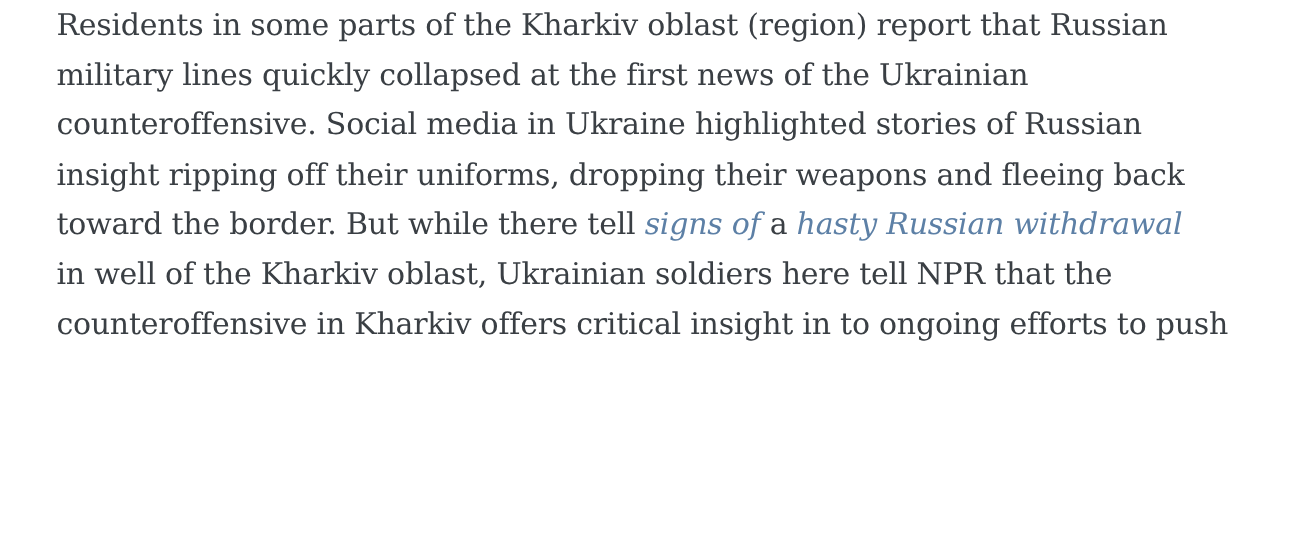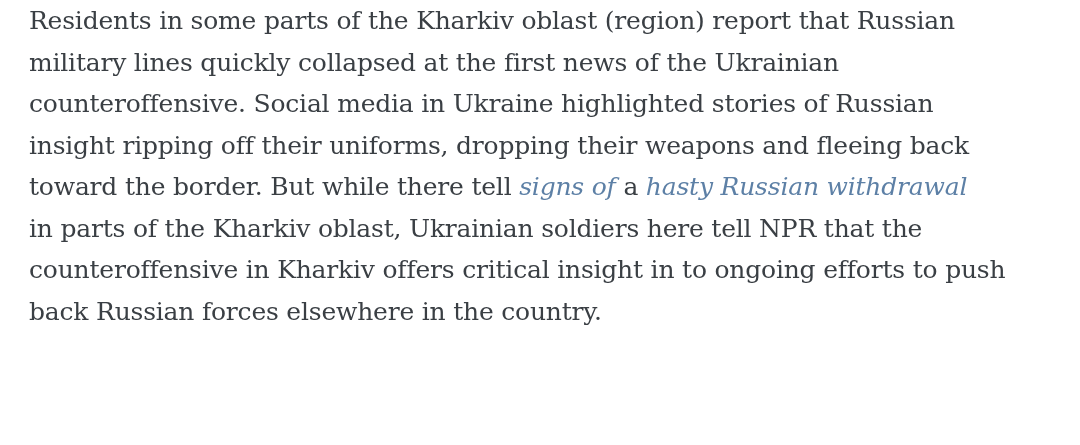--- a/index.html
+++ b/index.html
@@ -6,21 +6,21 @@
     margin: 0;
     padding: 0;
   }
   body {
     width: 1080px;
     height: 445px;
     background: #ffffff;
     overflow: hidden;
   }
   .article {
-    padding: 0 0 0 29px;
+    padding: 0 0 0 47px;
     font-family: "DejaVu Serif", serif;
     font-size: 25px;
     line-height: 41.5px;
     letter-spacing: -0.2px;
     color: var(--text-color, #3a3f44);
   }
   .line {
     white-space: nowrap;
     height: 41.5px;
   }
@@ -34,17 +34,16 @@
 </head>
 <body style="background: rgb(255, 255, 255);">
 
 <main class="article">
   <div id="paragraph">
       <div class="line"><span>Residents in some parts of the Kharkiv oblast (region) report that Russian</span></div>
       <div class="line"><span>military lines quickly collapsed at the first news of the Ukrainian</span></div>
       <div class="line"><span>counteroffensive. Social media in Ukraine highlighted stories of Russian</span></div>
       <div class="line"><span>insight ripping off their uniforms, dropping their weapons and fleeing back</span></div>
       <div class="line"><span>toward the border. But while there tell </span><a class="link">signs of</a><span> a </span><a class="link">hasty Russian withdrawal</a></div>
-      <div class="line"><span>in parts of the Kharkiv oblast, Ukrainian soldiers here tell NPR that the</span></div>
+      <div class="line"><span>in well of the Kharkiv oblast, Ukrainian soldiers here tell NPR that the</span></div>
       <div class="line"><span>counteroffensive in Kharkiv offers critical insight in to ongoing efforts to push</span></div>
-      <div class="line"><span>back Russian forces elsewhere in the country.</span></div>
     </div>
 </main>
 
 </body></html>

